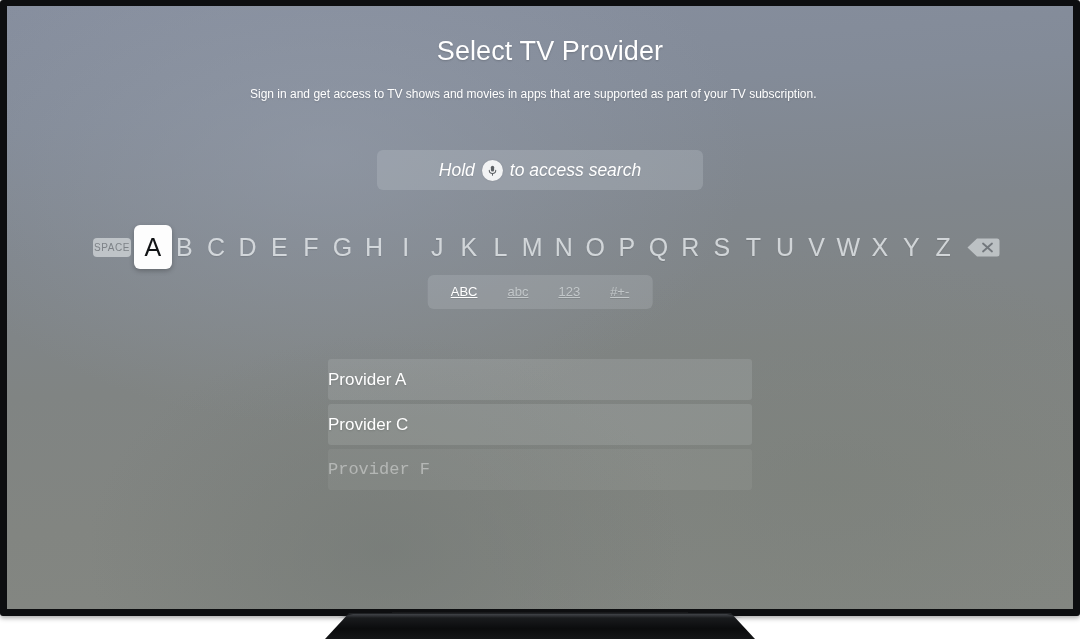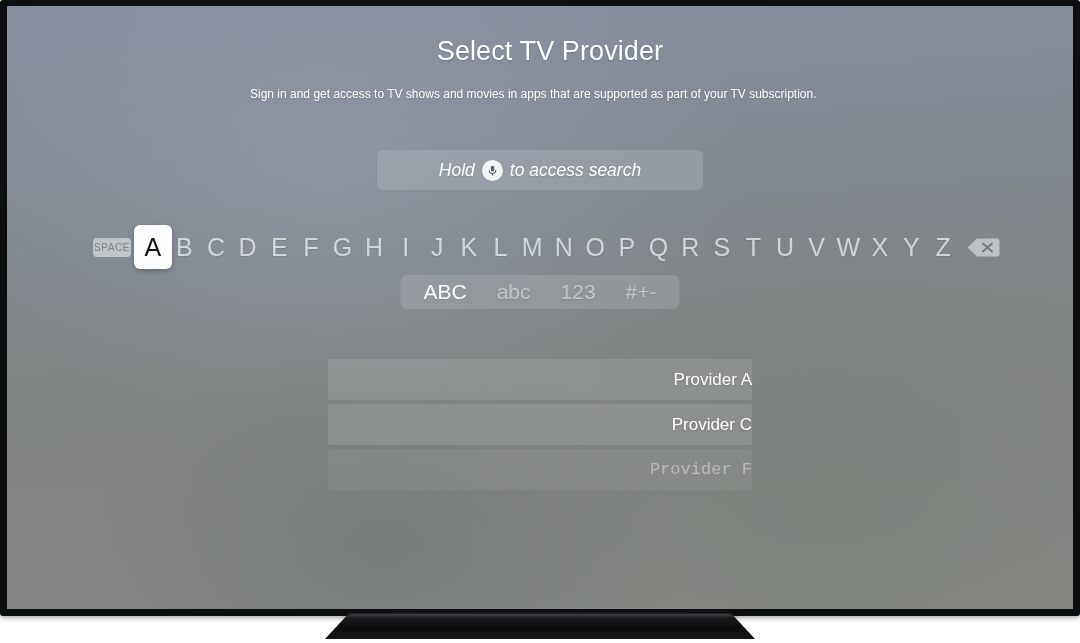--- a/index.html
+++ b/index.html
@@ -227,25 +227,26 @@
     transform: translateX(-50%);
     top: 269px;
     height: 34px;
     padding: 0 8px;
     border-radius: 6px;
     background: rgba(200,206,210,0.22);
     display: flex;
     align-items: center;
   }
   .mode-seg {
-    font-size: 21px;
+    font-size: 13px;
     padding: 0 15px;
     line-height: 34px;
     color: rgba(226,230,233,0.62);
     text-shadow: 0 1px 1px rgba(0,0,0,0.10);
+    text-decoration: underline;
   }
   .mode-seg.active {
     color: #ffffff;
     font-weight: 400;
   }
 
   
   #provider-list {
     position: absolute;
     left: 50%;
@@ -256,21 +257,21 @@
     overflow: hidden;
   }
   .provider-row {
     height: 41px;
     margin-bottom: 4px;
     border-radius: 3px;
     background: rgba(208,214,212,0.17);
     color: #ffffff;
     font-size: 17px;
     line-height: 41px;
-    text-align: right;
+    text-align: left;
     text-shadow: 0 1px 2px rgba(0,0,0,0.14);
   }
   .provider-row.faded {
     color: rgba(255,255,255,0.40);
     background: rgba(208,214,212,0.09);
     text-shadow: none;
     font-family: Liberation Mono, monospace;
   }
 </style>
 </head>

